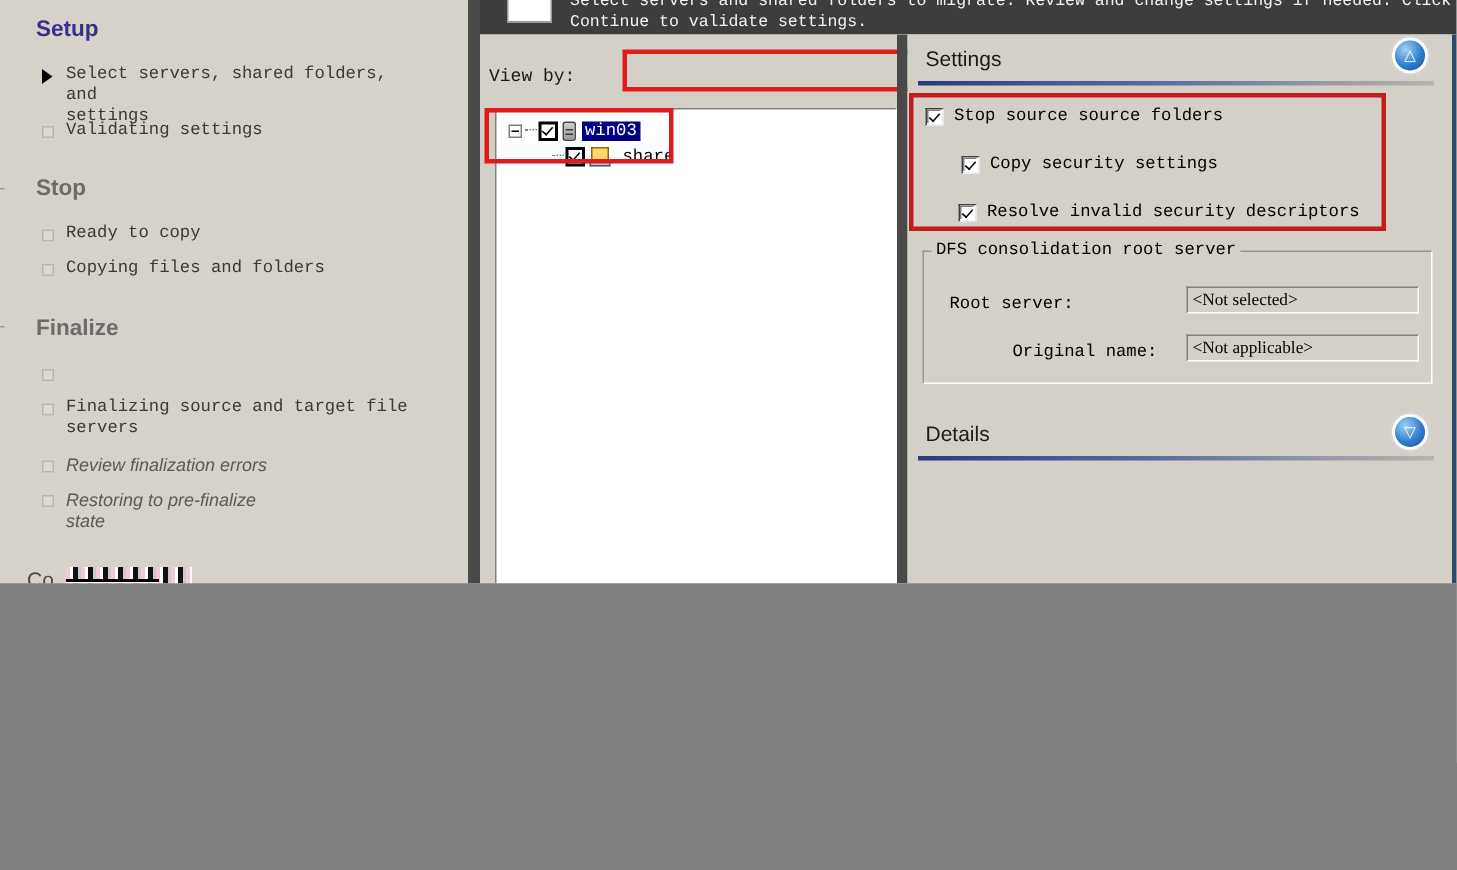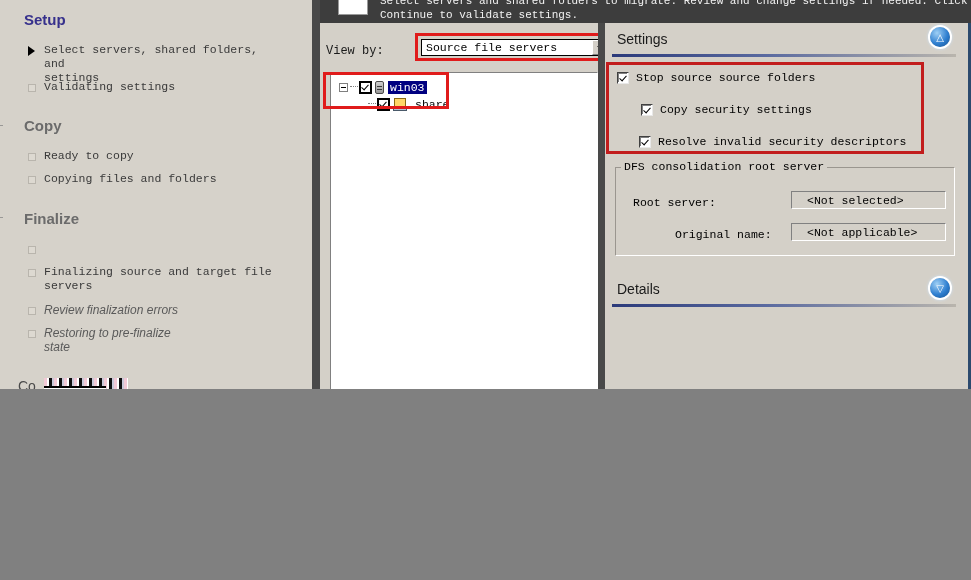--- a/index.html
+++ b/index.html
@@ -450,22 +450,22 @@
   .readonly-field {
     position: absolute;
     height: 18px;
     background: #d4d0c8;
     border: 1px solid #808080;
     border-right-color: #ffffff;
     border-bottom-color: #ffffff;
     box-sizing: border-box;
     display: flex;
     align-items: center;
-    padding-left: 15px;
-    font-family: Liberation Mono, monospace;
+    padding-left: 3px;
+    font-family: Liberation Serif, serif;
     font-size: 11.5px;
     color: #000;
     overflow: hidden;
   }
 
   
   #belowfill {
     position: absolute;
     left: 0; top: 389px;
     width: 971px; height: 191px;
@@ -484,21 +484,21 @@
       <div class="nav-group-title active" style="left:24px; top:11px;">Setup</div>
 
       <div class="marker-arrow" style="left:28px; top:46px;"></div>
       <div class="nav-step" style="left:44px; top:43px; width:230px;">Select servers, shared folders, and
 settings</div>
 
       <div class="marker-box" style="left:28px; top:84px;"></div>
       <div class="nav-step" style="left:44px; top:80px; width:230px;">Validating settings</div>
 
       <div class="edge-stub" style="left:-4px; top:116px; width:10px; height:22px;">⎯</div>
-      <div class="nav-group-title inactive" style="left:24px; top:117px;">Copy</div>
+      <div class="nav-group-title inactive" style="left:24px; top:117px;">Stop</div>
 
       <div class="marker-box" style="left:28px; top:153px;"></div>
       <div class="nav-step" style="left:44px; top:149px; width:230px;">Ready to copy</div>
 
       <div class="marker-box" style="left:28px; top:176px;"></div>
       <div class="nav-step" style="left:44px; top:172px; width:230px;">Copying files and folders</div>
 
       <div class="edge-stub" style="left:-4px; top:208px; width:10px; height:22px;">⎯</div>
       <div class="nav-group-title inactive" style="left:24px; top:210px;">Finalize</div>
 
@@ -528,26 +528,20 @@
       <div id="header-icon"></div>
       <div id="header-text">Select servers and shared folders to migrate. Review and change settings if needed. Click
 Continue to validate settings.</div>
     </div>
 
     <div id="content">
 
       <div id="viewby-label">View by:</div>
 
       <div id="combo-hl"></div>
-      <div id="combo">
-        <div id="combo-value">Source file servers</div>
-        <div id="combo-btn">
-            <span class="caret"></span>
-          </div>
-      </div>
 
       <div id="report-btn">View Report...</div>
 
       <div id="tree-panel">
         <div class="tree-row" style="left:8px; top:6px;">
           <div class="tree-expander"></div>
           <div class="tree-dots"></div>
           <div class="tree-check"></div>
           <div class="icon-server"></div>
           <div class="tree-label selected">win03</div>

